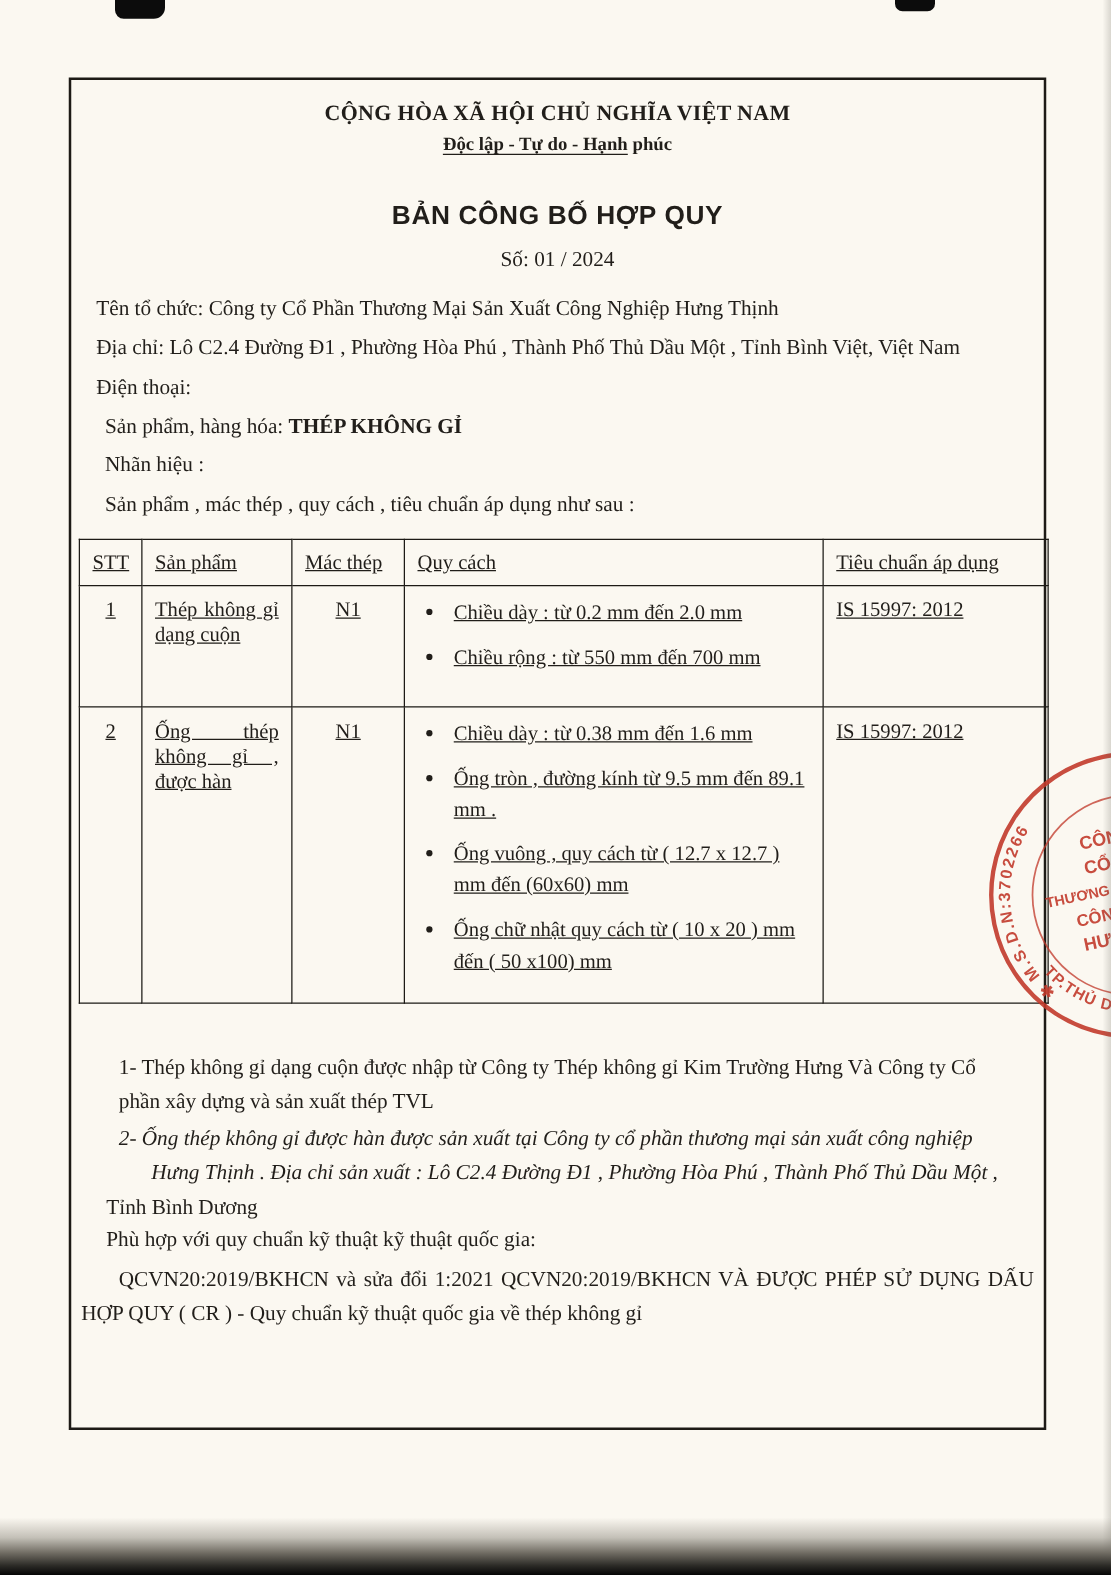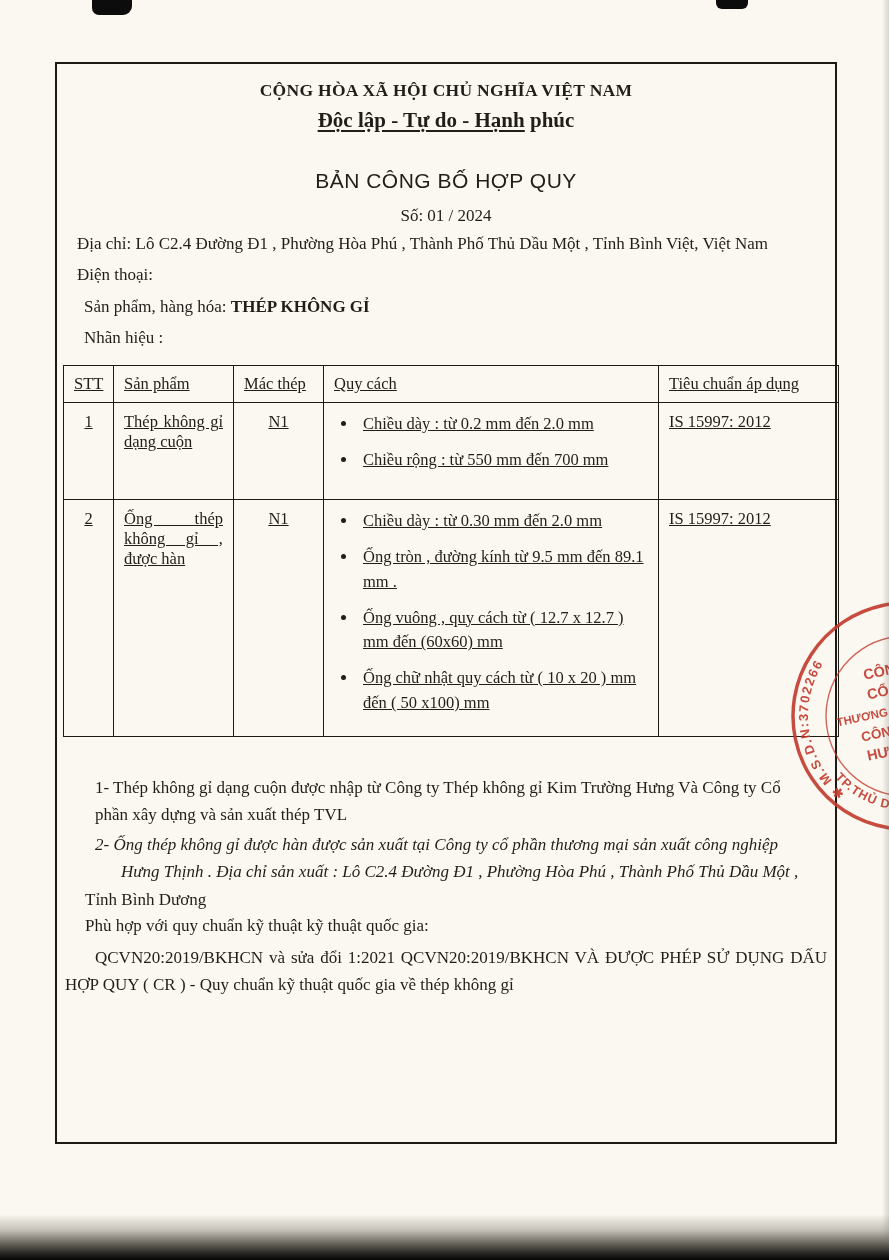--- a/index.html
+++ b/index.html
@@ -33,26 +33,26 @@
   
   .frame {
     position: absolute; left: 55px; top: 62px;
     width: 782px; height: 1082px;
     border: 2px solid #1d1a16;
     box-sizing: border-box;
   }
 
   .center { text-align: center; }
   .nat-title { margin: 16px 0 0 0; font-weight: bold; font-size: 17.5px; letter-spacing: .3px; }
-  .motto { margin: 7px 0 0 0; font-weight: bold; font-size: 21px; }
+  .motto { margin: 7px 0 0 0; font-weight: bold; font-size: 15px; }
   .motto .ul { text-decoration: underline; text-underline-offset: 3px; }
   .doc-title {
     margin: 36px 0 0 0;
     font-family: "Liberation Sans", sans-serif;
-    font-weight: normal; font-size: 21px; letter-spacing: .5px;
+    font-weight: bold; font-size: 21px; letter-spacing: .5px;
   }
   .doc-number { margin: 13px 0 0 0; font-size: 17px; }
 
   .para { font-size: 17px; line-height: 1.55; margin: 5px 16px 0 20px; }
   .para.first { margin-top: 16px; }
   .para.indent { margin-left: 27px; }
   .para b { font-weight: bold; }
 
   
   table.spec {
@@ -107,24 +107,26 @@
 <div class="artifact a2"></div>
 
 <div class="frame">
 
   <div class="center nat-title">CỘNG HÒA XÃ HỘI CHỦ NGHĨA VIỆT NAM</div>
   <div class="center motto"><span class="ul">Độc lập - Tự do - Hạnh</span><span> phúc</span></div>
 
   <div class="center doc-title">BẢN CÔNG BỐ HỢP QUY</div>
   <div class="center doc-number">Số: 01 / 2024</div>
 
+  <p class="para first">Tên tổ chức: Công ty Cổ Phần Thương Mại Sản Xuất Công Nghiệp Hưng Thịnh</p>
   <p class="para">Địa chỉ: Lô C2.4 Đường Đ1 , Phường Hòa Phú , Thành Phố Thủ Dầu Một , Tỉnh Bình Việt, Việt Nam</p>
   <p class="para">Điện thoại:</p>
   <p class="para indent"><span>Sản phẩm, hàng hóa: </span><b>THÉP KHÔNG GỈ</b></p>
   <p class="para indent">Nhãn hiệu :</p>
+  <p class="para indent">Sản phẩm , mác thép , quy cách , tiêu chuẩn áp dụng như sau :</p>
 
   <table class="spec">
     <colgroup>
       <col style="width:50px">
         <col style="width:120px">
         <col style="width:90px">
         <col style="width:335px">
         <col style="width:180px">
     </colgroup>
     <thead>
@@ -148,21 +150,21 @@
           </ul>
         </td>
         <td class="r1">IS 15997: 2012</td>
       </tr>
       <tr>
         <td class="c-stt r2">2</td>
         <td class="c-product r2">Ống thép không gỉ , được hàn</td>
         <td class="c-grade r2">N1</td>
         <td class="r2">
           <ul class="specs">
-            <li>Chiều dày : từ 0.30 mm đến 2.0 mm</li>
+            <li>Chiều dày : từ 0.38 mm đến 1.6 mm</li>
             <li>Ống tròn , đường kính từ 9.5 mm đến 89.1 mm .</li>
             <li>Ống vuông , quy cách từ ( 12.7 x 12.7 ) mm đến (60x60) mm</li>
             <li>Ống chữ nhật quy cách từ ( 10 x 20 ) mm đến ( 50 x100) mm</li>
           </ul>
         </td>
         <td class="r2">IS 15997: 2012</td>
       </tr>
     </tbody>
   </table>
 

